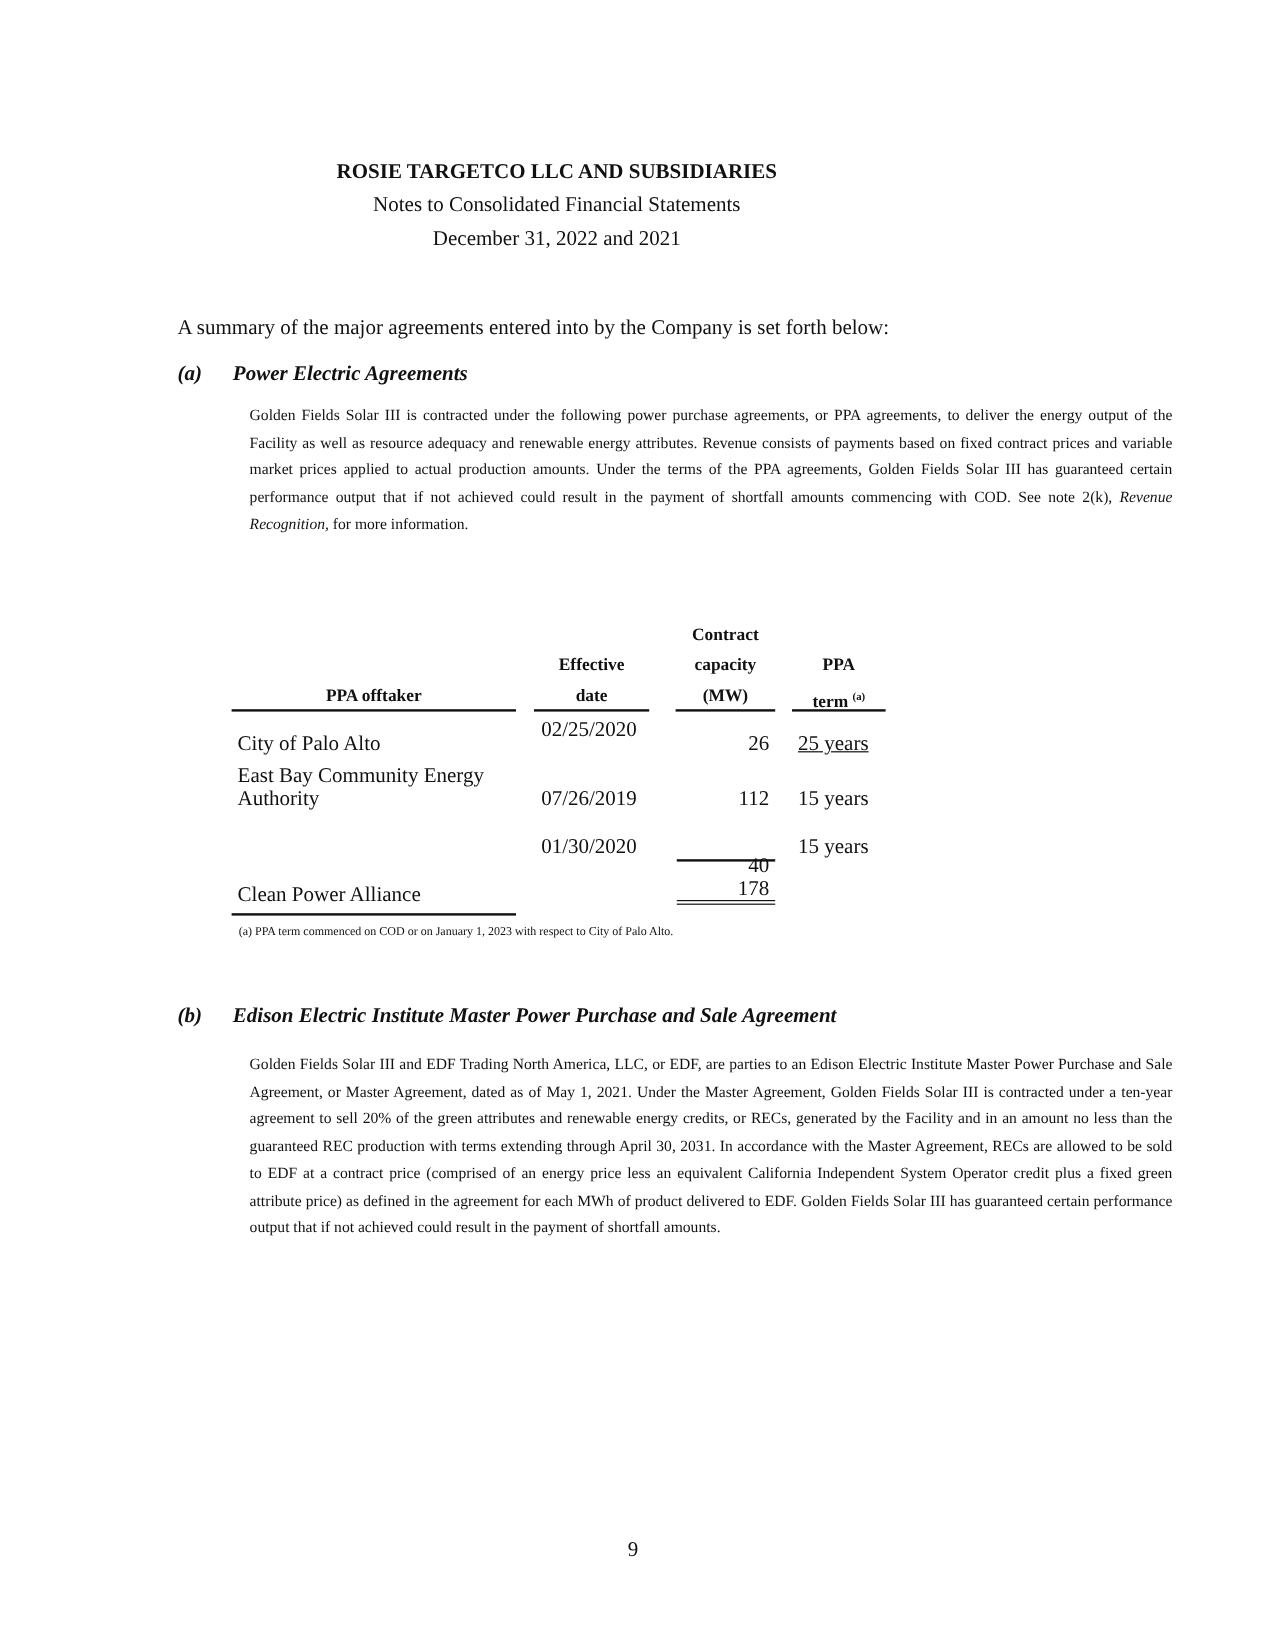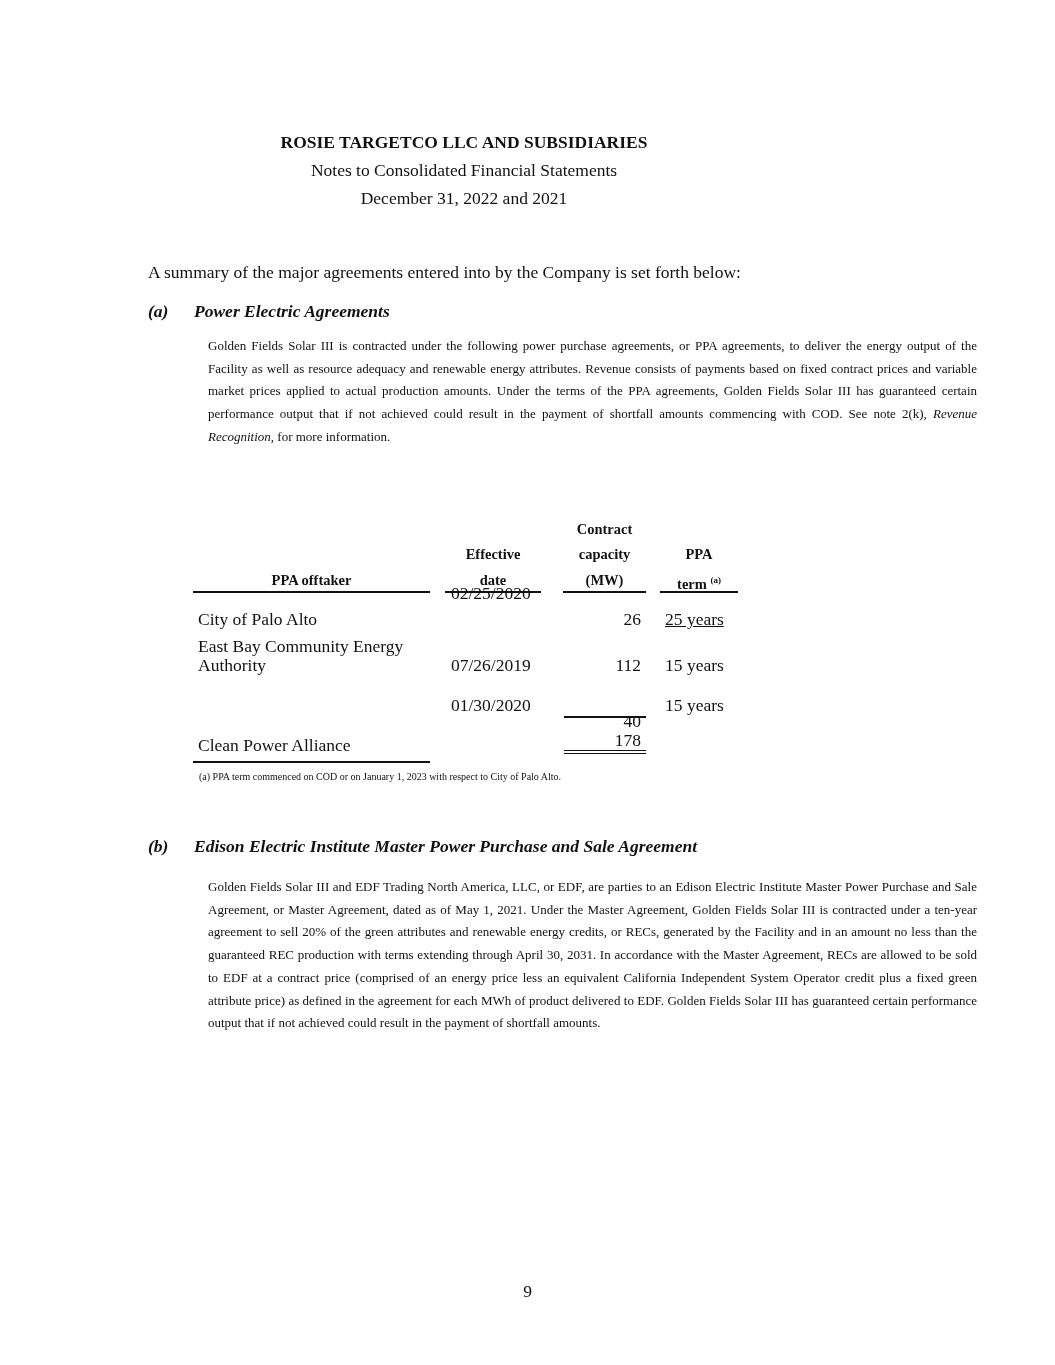--- a/index.html
+++ b/index.html
@@ -61,21 +61,21 @@
   <div class="abs th" style="left:660px; width:78px; top:542px;">PPA</div>
   <div class="abs th" style="left:660px; width:78px; top:568px;"><span>term</span> <sup>(a)</sup></div>
 
   <div class="abs rule" style="left:193px; width:237px; top:591px;"></div>
   <div class="abs rule" style="left:445px; width:96px; top:591px;"></div>
   <div class="abs rule" style="left:563px; width:83px; top:591px;"></div>
   <div class="abs rule" style="left:660px; width:78px; top:591px;"></div>
 
   <div>
     <div class="abs td" style="left:198px; top:610px;">City of Palo Alto</div>
-    <div class="abs td" style="left:451px; top:584px;text-align:right;">02/25/2020</div>
+    <div class="abs td" style="left:451px; top:598px;text-align:right;">02/25/2020</div>
     <div class="abs td right" style="left:563px; width:78px; top:610px;">26</div>
     <div class="abs td" style="left:665px; top:610px;text-decoration:underline;">25 years</div>
   </div>
 
   <div>
     <div class="abs td" style="left:198px; top:637px;">East Bay Community Energy</div>
     <div class="abs td" style="left:198px; top:656px;">Authority</div>
     <div class="abs td" style="left:451px; top:656px;">07/26/2019</div>
     <div class="abs td right" style="left:563px; width:78px; top:656px;">112</div>
     <div class="abs td" style="left:665px; top:656px;">15 years</div>

